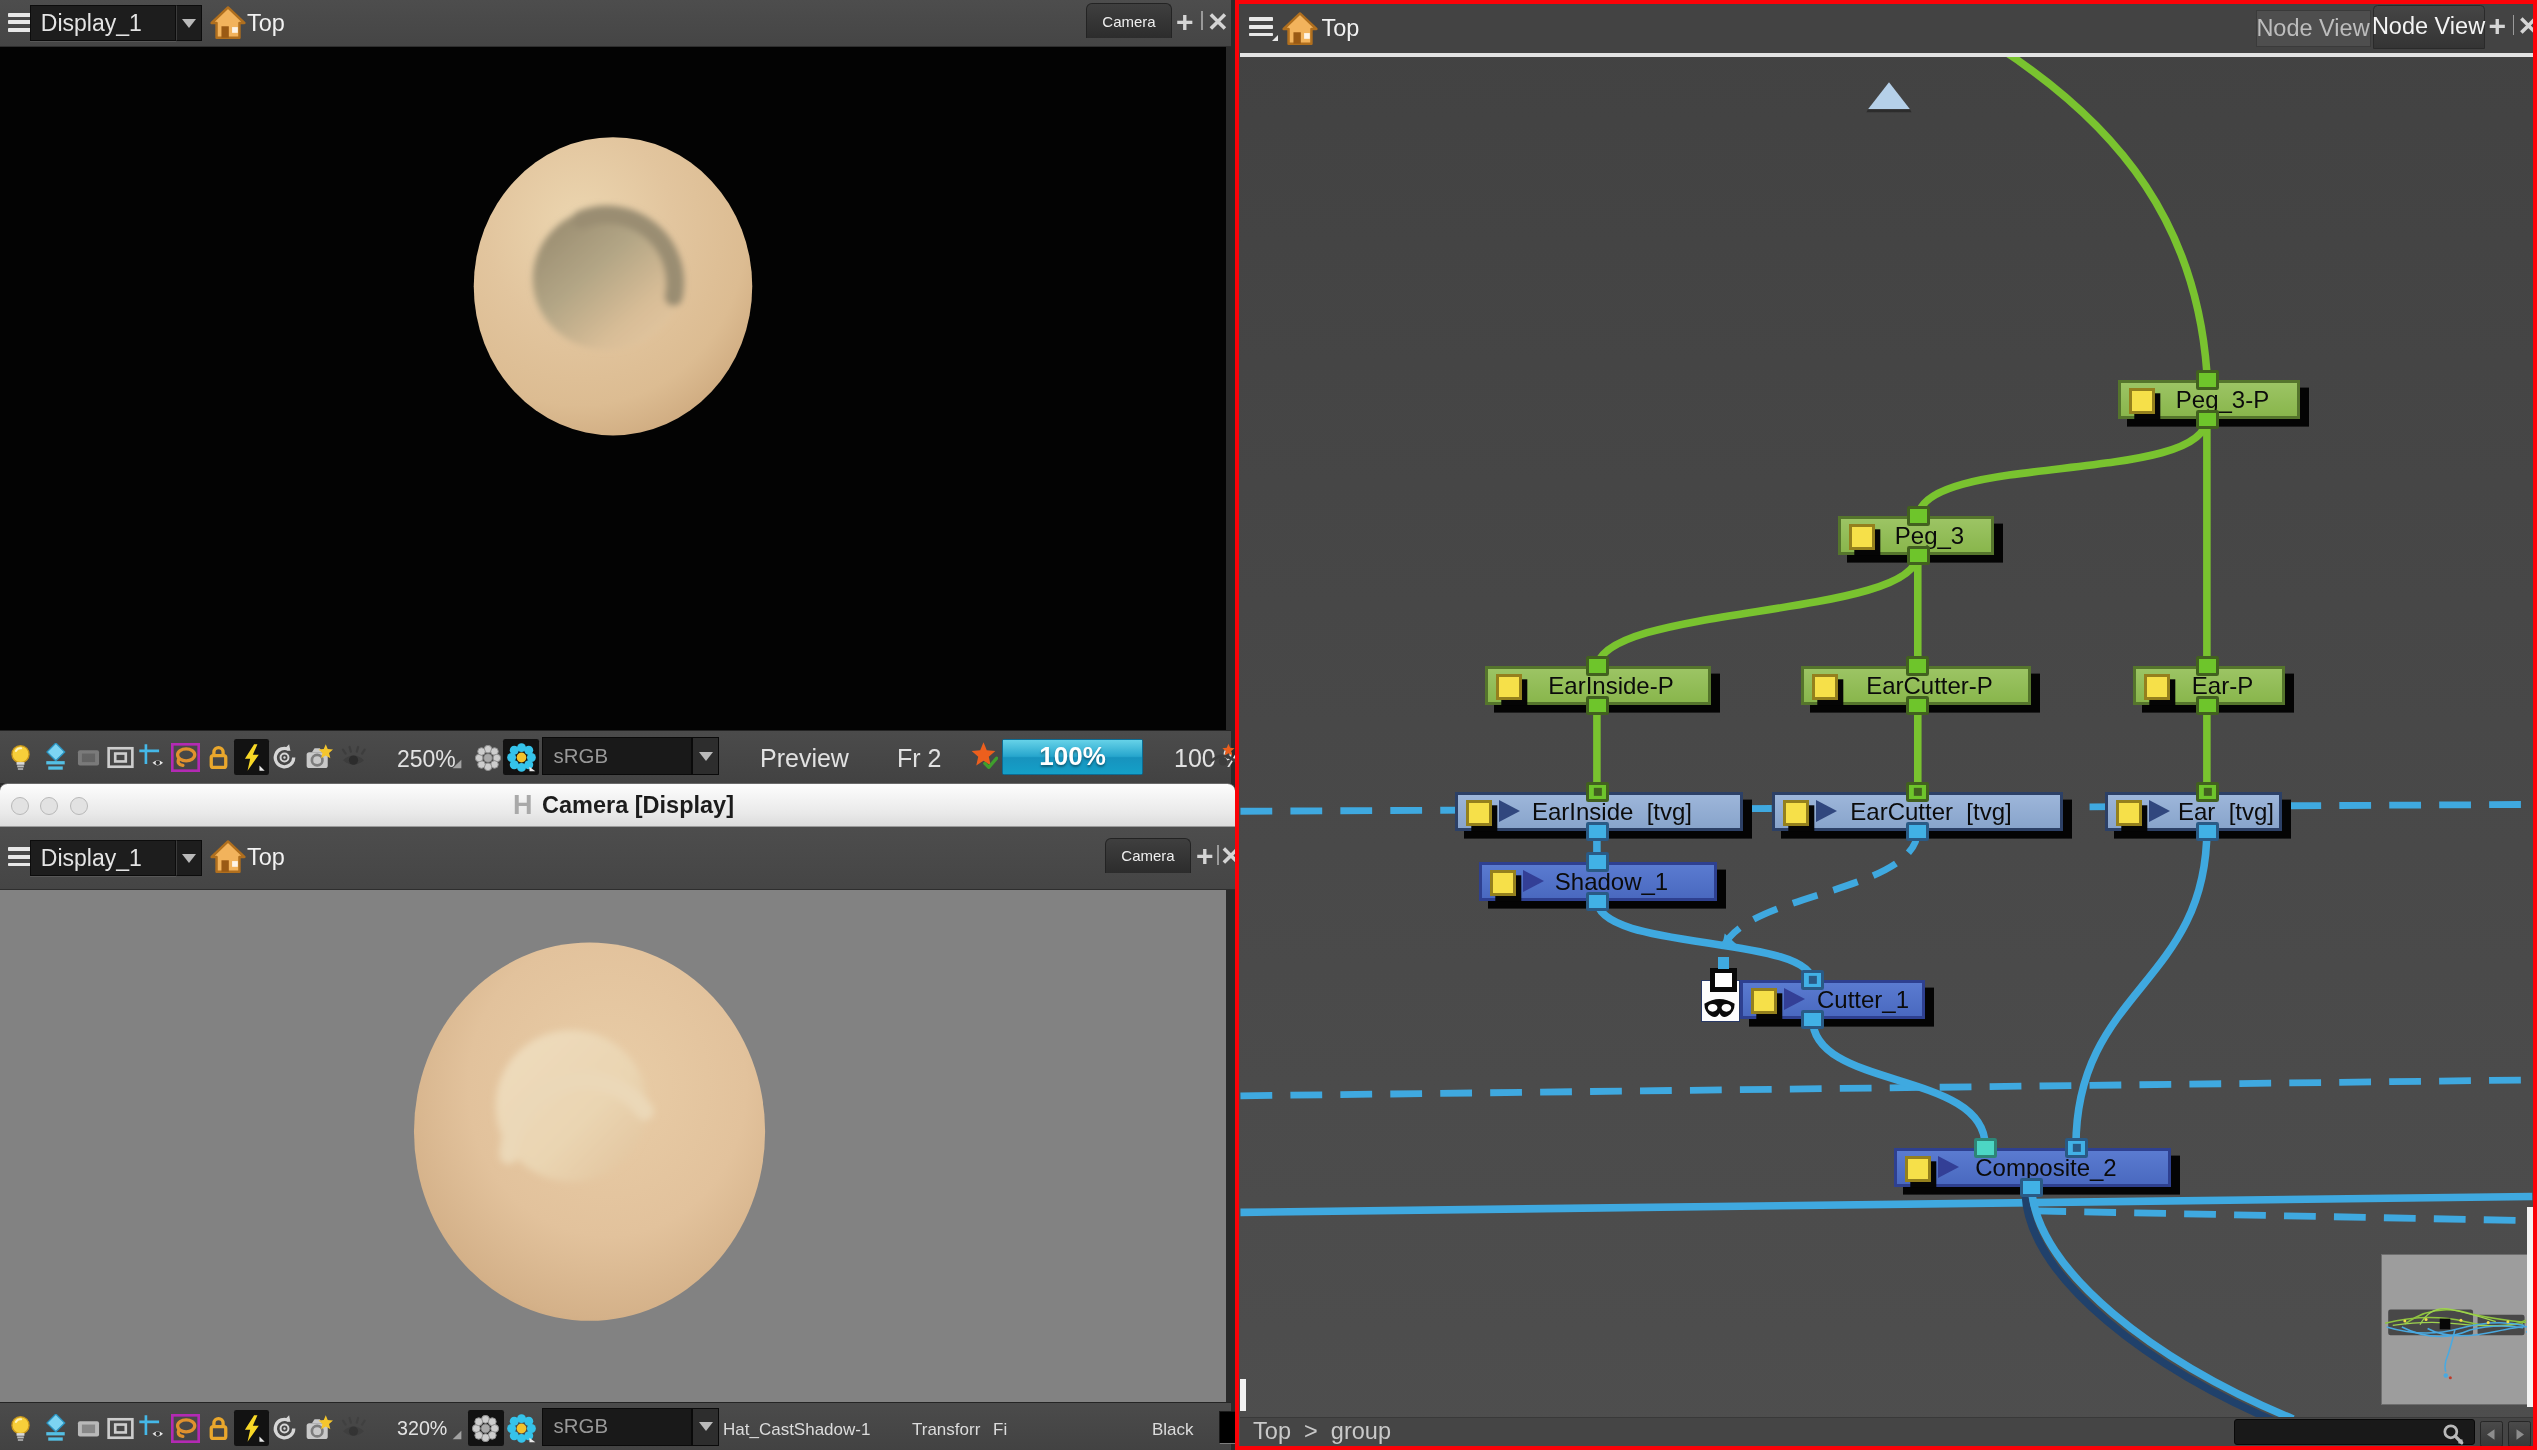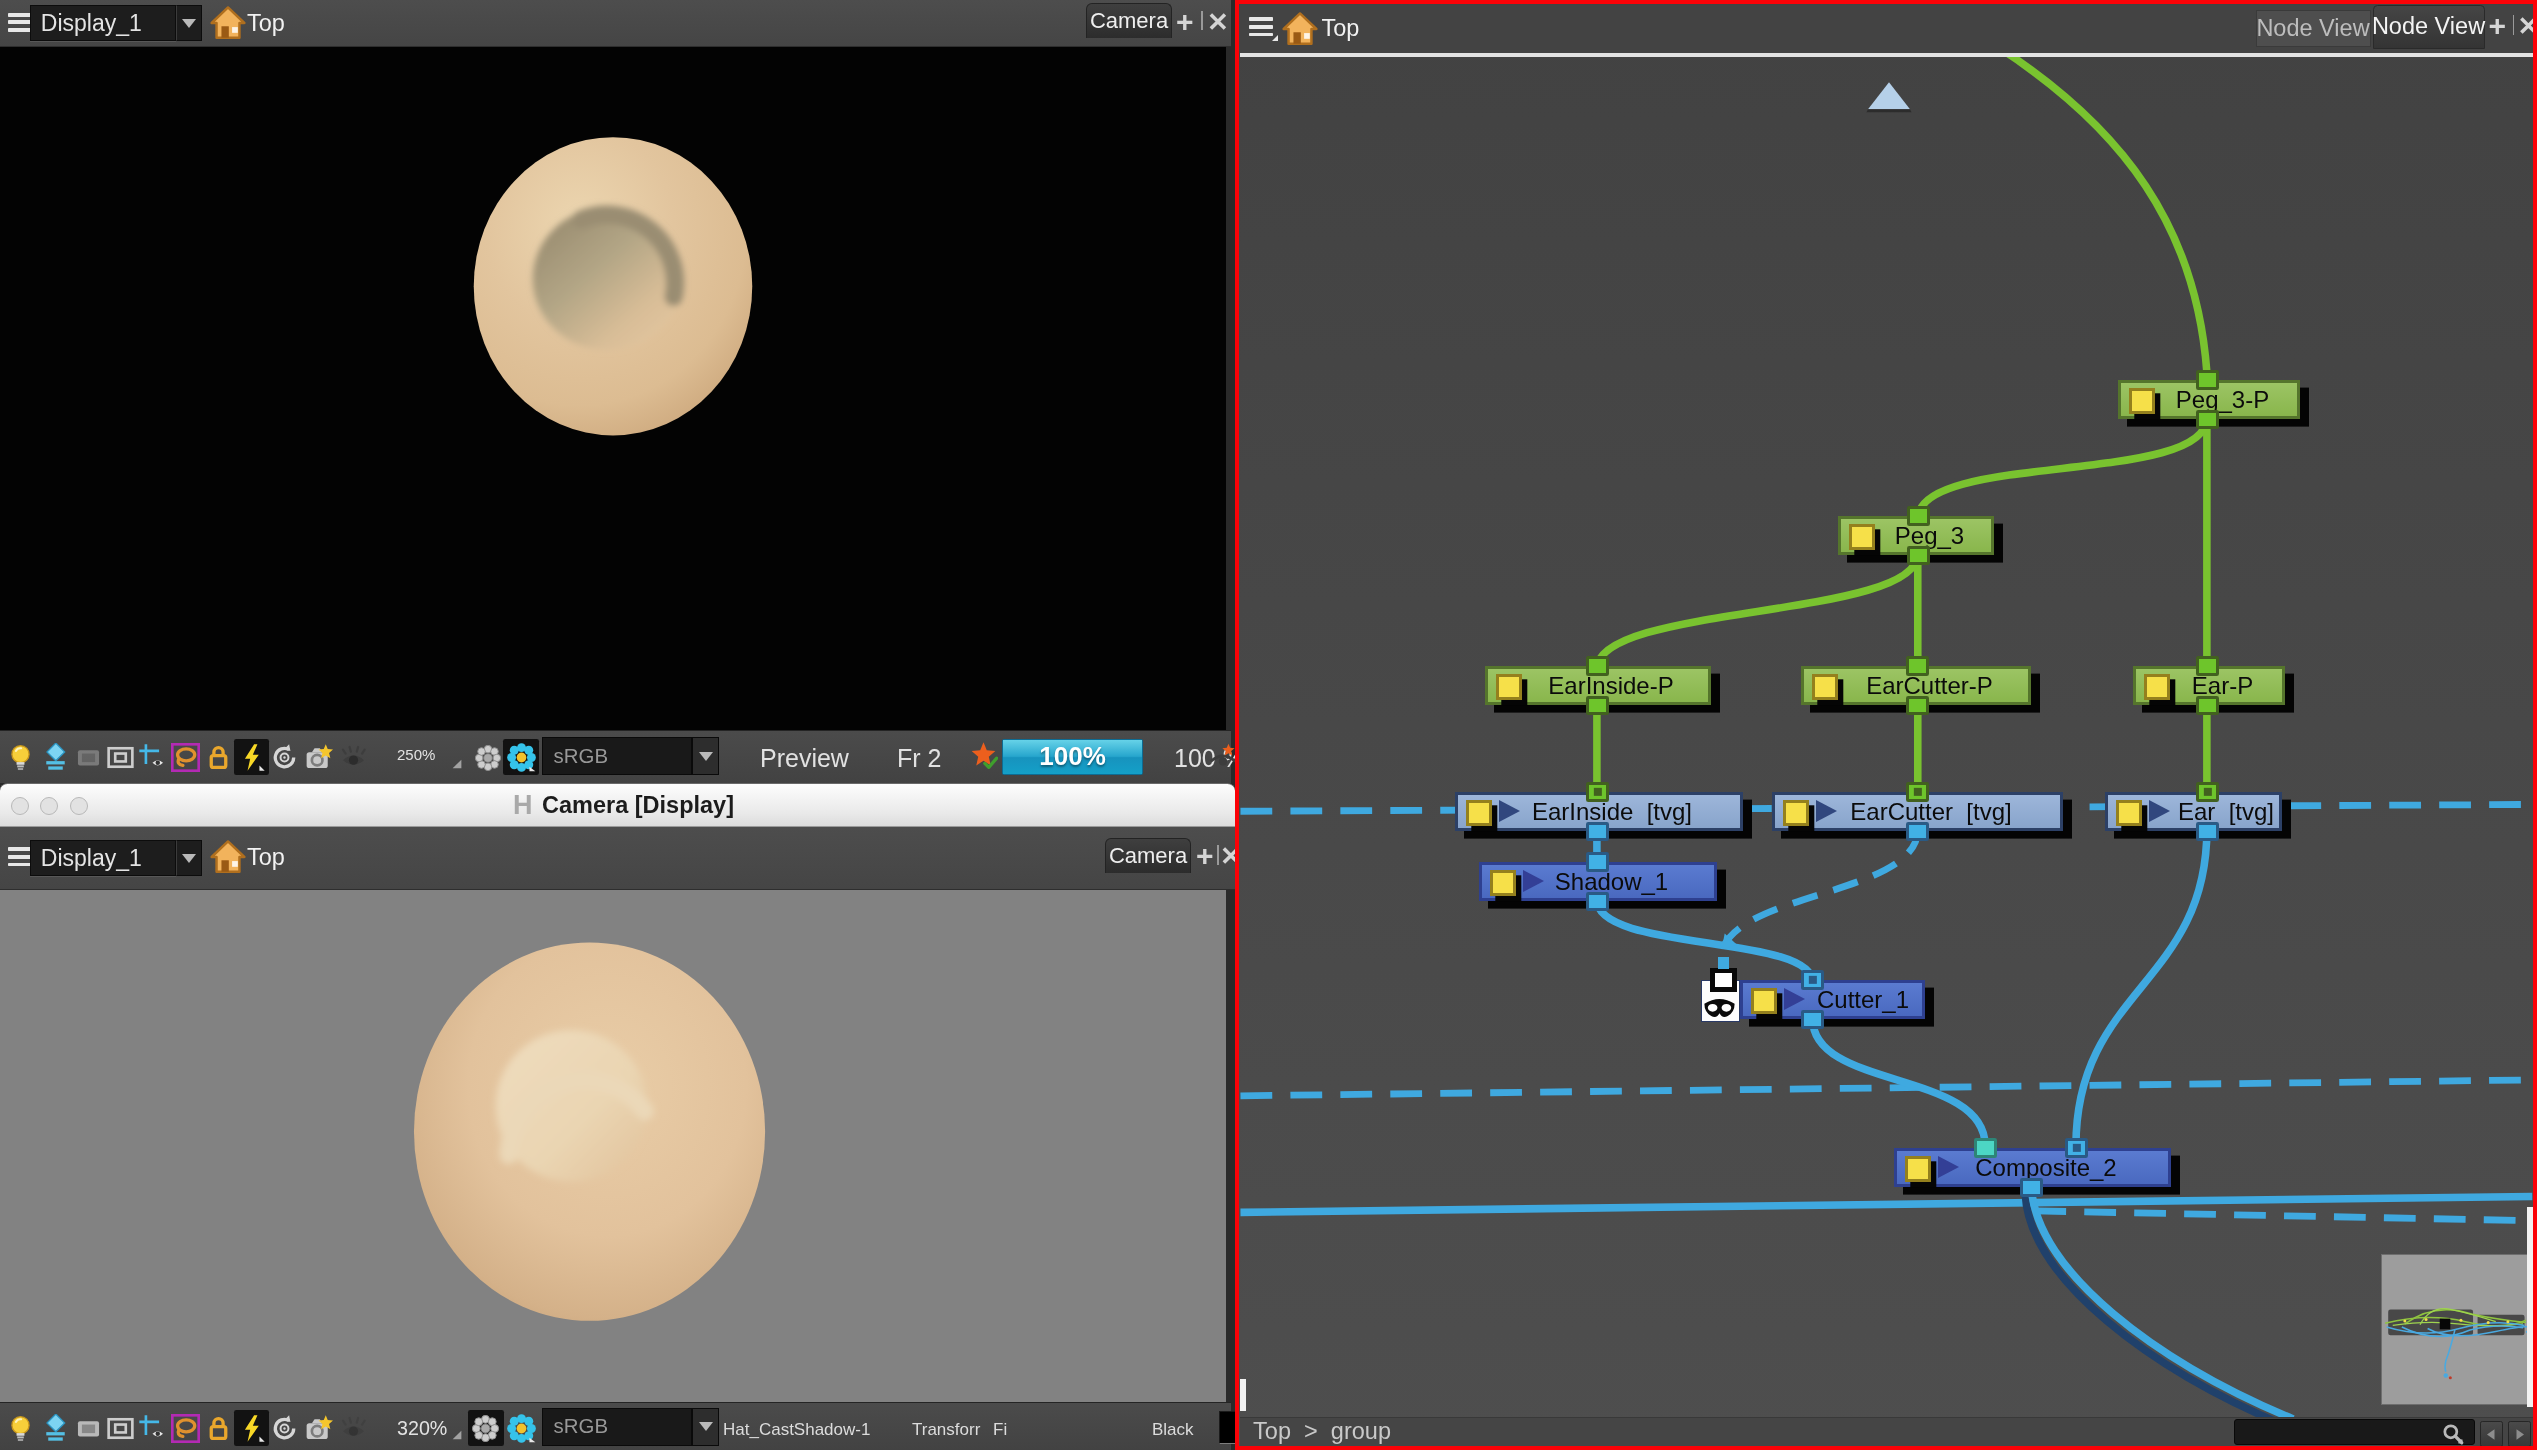--- a/index.html
+++ b/index.html
@@ -10,21 +10,21 @@
   .cam-toolbar{position:absolute;left:0;width:1231px;height:47px;background:linear-gradient(180deg,#4d4d4d,#454545);border-bottom:1.5px solid #2e2e2e;}
   .cam-bottombar{position:absolute;left:0;width:1231px;background:linear-gradient(180deg,#4b4b4b,#424242);border-top:1.5px solid #242424;}
   .hamburger{position:absolute;width:26px;height:23px;}
   .hamburger .bar{position:absolute;left:0;width:24px;height:3.8px;background:#e8e8e8;border-radius:0.8px;}
   .hamburger .b1{top:0.8px}.hamburger .b2{top:8.3px}.hamburger .b3{top:16px}
   .hamburger .corner{position:absolute;left:23px;top:18px;width:0;height:0;border-left:6.8px solid transparent;border-bottom:6.8px solid #e8e8e8;}
   .dd-field{position:absolute;background:#1d1d1d;border:0.8px solid #0c0c0c;box-shadow:0 0.8px 0 rgba(255,255,255,0.12);color:#e4e4e4;font-size:23px;display:flex;align-items:center;padding-left:9.8px;}
   .dd-btn{position:absolute;background:#1d1d1d;border:0.8px solid #0c0c0c;border-left:0.8px solid #3c3c3c;display:flex;align-items:center;justify-content:center;}
   .dd-arrow{width:0;height:0;border-left:7.6px solid transparent;border-right:7.6px solid transparent;border-top:9px solid #b9b9b9;}
   .top-label{position:absolute;color:#f2f2f2;font-size:23.5px;}
-  .cam-tab{position:absolute;height:35px;background:linear-gradient(180deg,#3f3f3f,#2c2c2c);border:0.8px solid #232323;border-bottom:none;border-radius:6px 6px 0 0;color:#eeeeee;font-size:22px;display:flex;align-items:center;justify-content:center;}
+  .cam-tab{position:absolute;height:35px;background:linear-gradient(180deg,#3f3f3f,#2c2c2c);border:0.8px solid #232323;border-bottom:none;border-radius:6px 6px 0 0;color:#eeeeee;font-size:15px;display:flex;align-items:center;justify-content:center;}
   .tab-plus,.tab-x{position:absolute;color:#d5d5d5;font-weight:bold;}
   .tab-sep{position:absolute;width:1.5px;height:19.7px;background:#9a9a9a;}
 
   .canvas1{position:absolute;left:0;top:47px;width:1226px;height:683px;background:#030303;overflow:hidden;}
   .canvas2{position:absolute;left:0;top:63px;width:1226px;height:512px;background:#828282;overflow:hidden;}
 
   #win-titlebar{position:absolute;left:0;top:783px;width:1235px;height:44px;background:linear-gradient(180deg,#fdfdfd,#e9e9e9 70%,#dcdcdc);border-top:1.5px solid #6a6a6a;border-bottom:0.8px solid #9b9b9b;border-radius:7.6px 7.6px 0 0;}
   .tl-circle{position:absolute;top:13px;width:18px;height:18px;border-radius:50%;background:#e2e2e2;border:1.5px solid #b8b8b8;}
   #win-title{position:absolute;top:0;height:44px;line-height:42px;color:#1c1c1c;font-size:23.5px;font-weight:bold;}
   #win-logo{position:absolute;top:0;height:44px;line-height:42px;color:#a9a9a9;font-size:27px;font-weight:bold;}
@@ -294,21 +294,21 @@
         </svg>
       <svg class="tb-icon" style="left:270px;top:12px;" viewBox="0 0 38 38" width="29" height="29">
           <use href="#sym-refresh"></use>
         </svg>
       <svg class="tb-icon" style="left:304px;top:12px;" viewBox="0 0 38 38" width="29" height="29">
           <use href="#sym-camstar"></use>
         </svg>
       <svg class="tb-icon" style="left:339px;top:12px;opacity:0.8;" viewBox="0 0 38 38" width="29" height="29">
           <use href="#sym-eyelash"></use>
         </svg>
-      <div class="tb-text" style="left:397px;top:15px;font-size:15px;">250%</div>
+      <div class="tb-text" style="left:397px;top:15px;font-size:23px;">250%</div>
       <svg class="tb-icon" style="left:451px;top:27px;width:12px;height:12px;opacity:0.85;" viewBox="0 0 16 16" width="12" height="12">
           <use href="#sym-corner"></use>
         </svg>
       <svg class="tb-icon" style="left:475px;top:13.6px;width:26px;height:26px;" viewBox="0 0 34 34" width="26" height="26">
           <use href="#sym-flower"></use>
         </svg>
       <div class="icon-box" style="left:503px;top:8.3px;width:36px;height:36px;"></div>
       <svg class="tb-icon" style="left:507px;top:12px;" viewBox="0 0 38 38" width="29" height="29">
           <use href="#sym-flower-c"></use>
         </svg>

